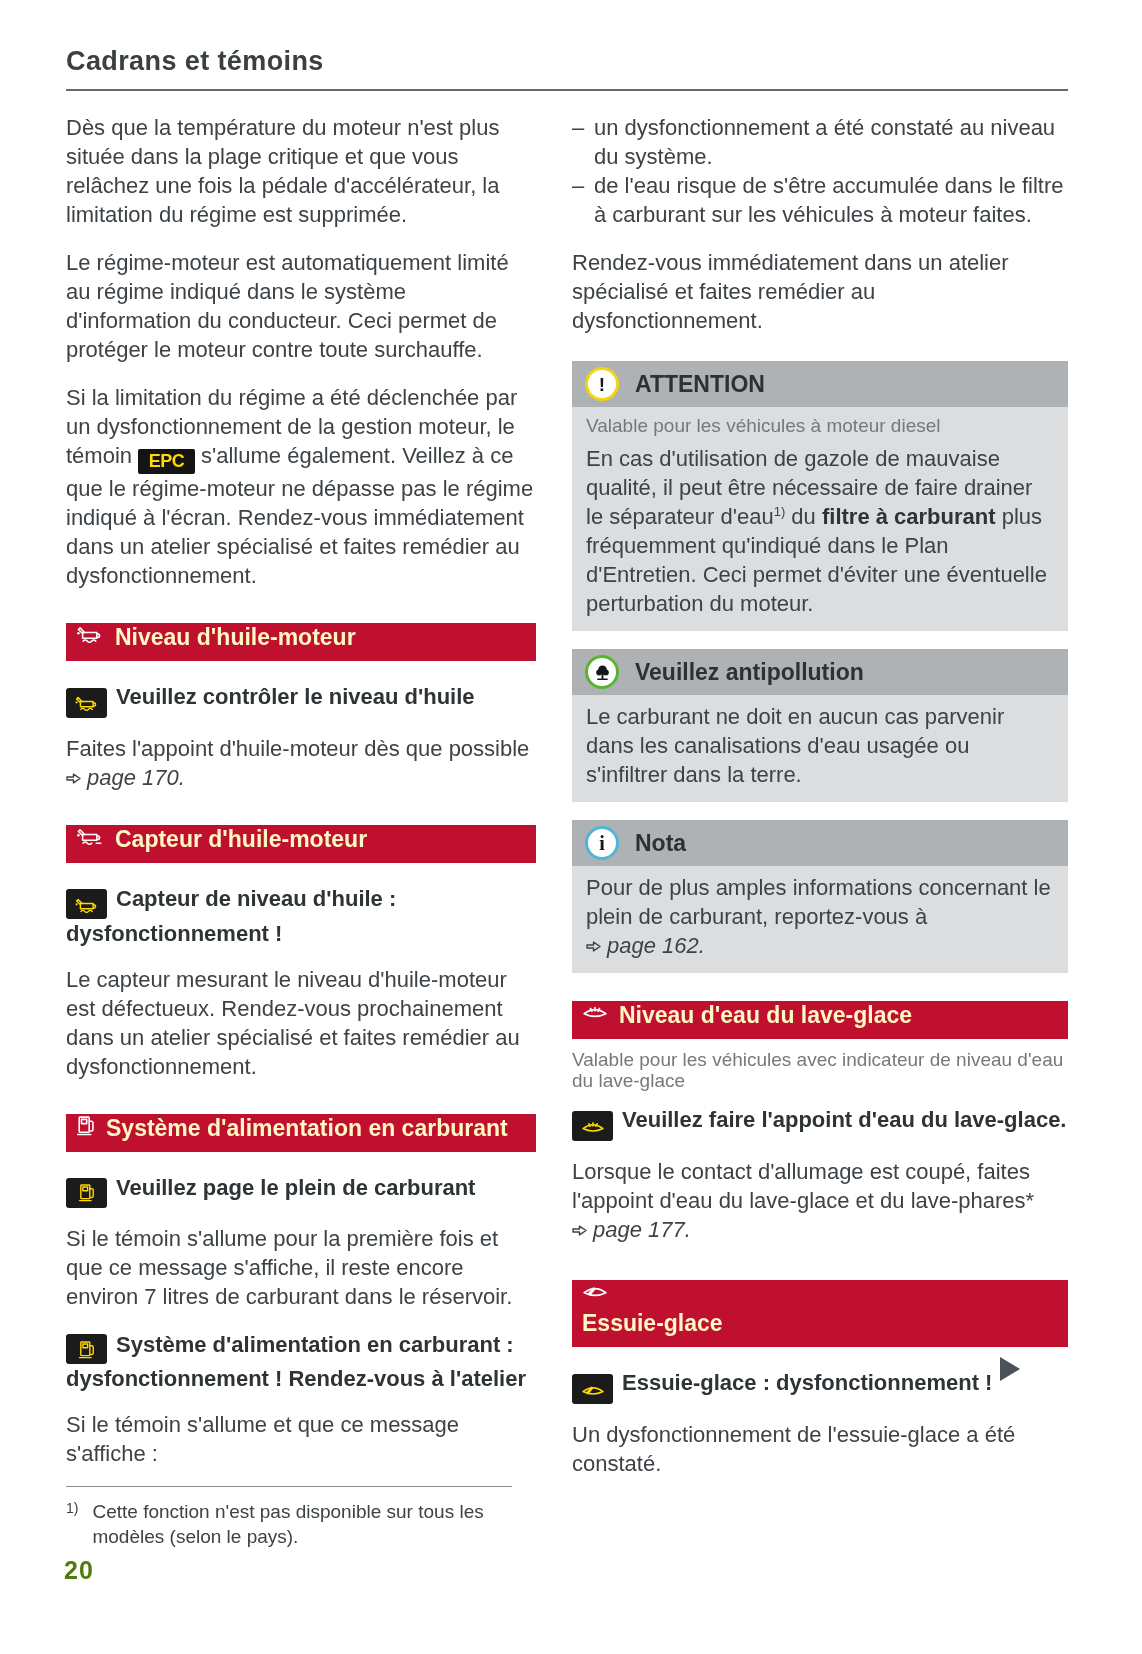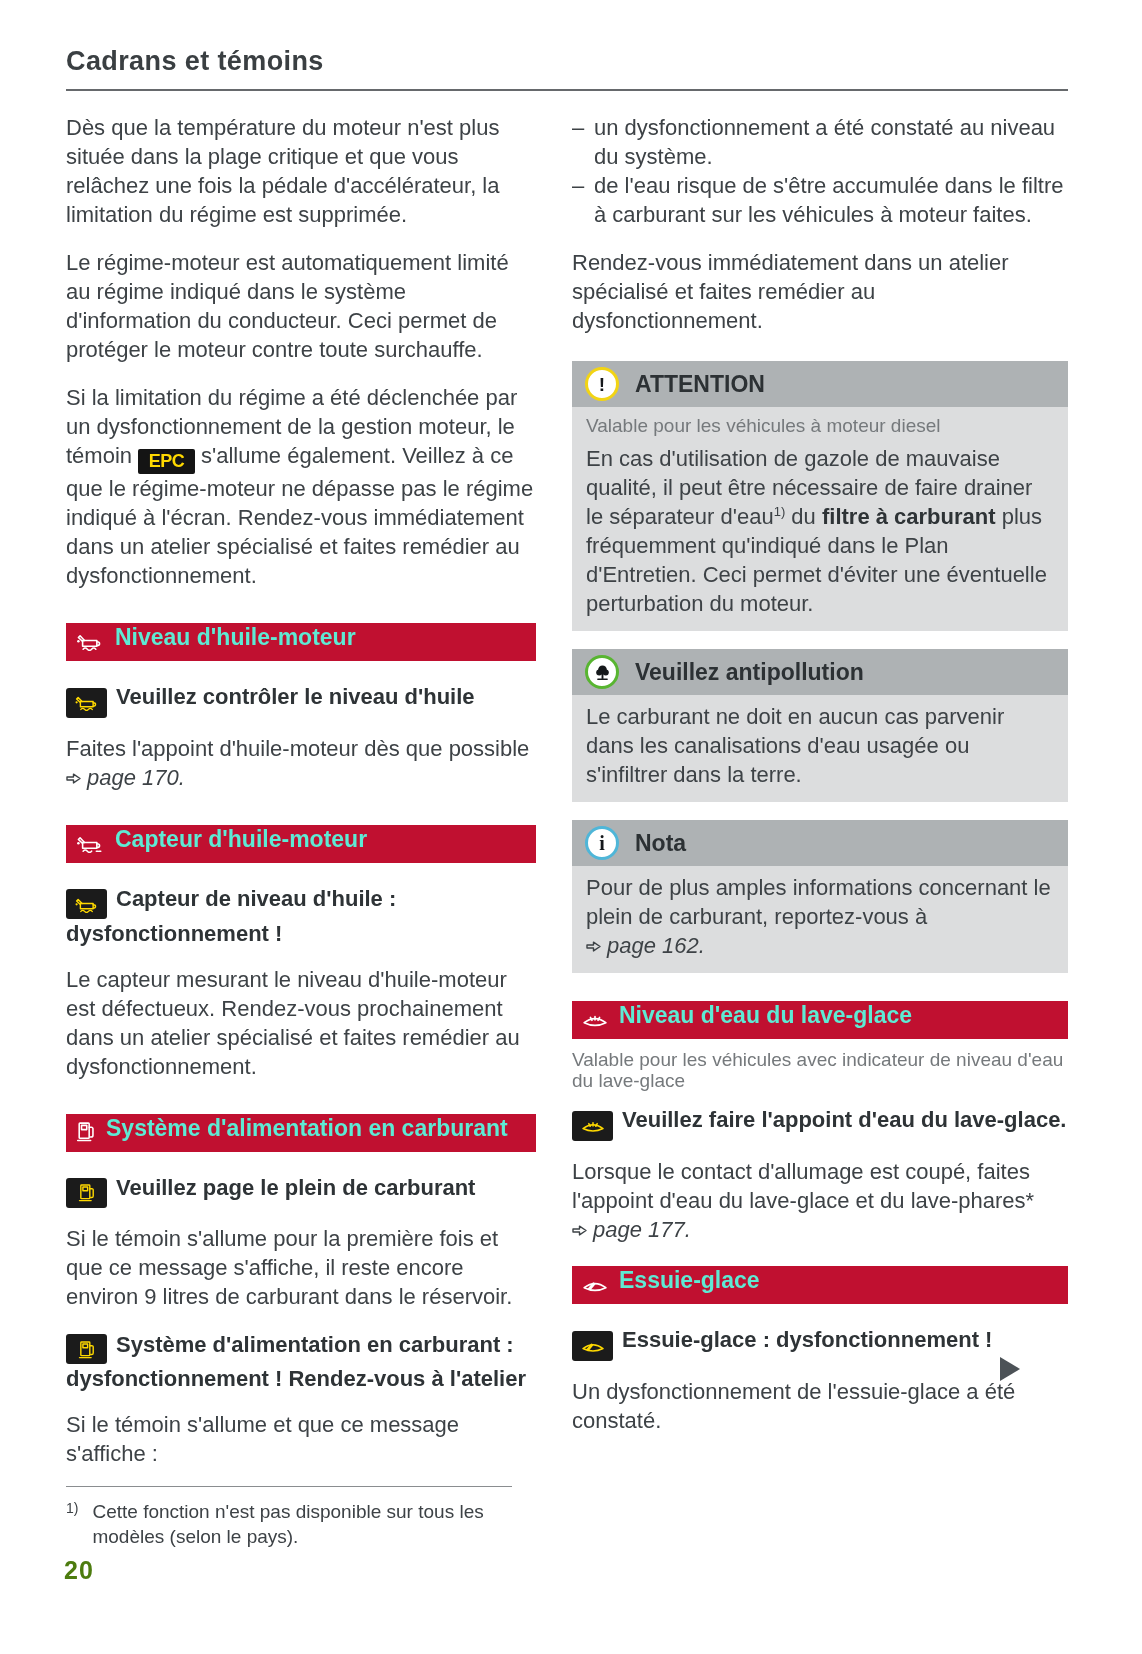--- a/index.html
+++ b/index.html
@@ -15,22 +15,22 @@
     font-family:"Liberation Sans","DejaVu Sans",sans-serif;color:var(--text);
   }
   .page{padding:46px 74px 0 66px;position:relative;}
   h1{font-size:27px;font-weight:bold;color:#3a3f42;margin:0 0 12px 0;letter-spacing:.4px;}
   .title-rule{border:0;border-top:2px solid var(--rule);margin:0;}
   .columns{display:flex;gap:36px;margin-top:22px;}
   .col-left{width:470px;flex:none;}
   .col-right{width:496px;flex:none;}
   p.body{font-size:22px;line-height:29px;margin:0 0 19px 0;}
   .banner{
-    background:var(--red);color:#5eead4;font-weight:bold;font-size:23px;
-    min-height:34px;display:flex;align-items:flex-end;gap:11px;padding:1px 10px 10px 10px;
+    background:var(--red);color:#fef9c3;font-weight:bold;font-size:23px;
+    min-height:34px;display:flex;align-items:flex-start;gap:11px;padding:1px 10px 10px 10px;
     margin:33px 0 21px 0;
   }
   .banner .bic{color:#fff;display:flex;flex:none;}
   p.msg{font-size:22px;line-height:30px;font-weight:bold;color:var(--bold-text);margin:0 0 16px 0;}
   .tell{
     display:inline-flex;align-items:center;justify-content:center;
     width:41px;height:30px;background:var(--tell-bg);border-radius:3px;color:var(--tell-yellow);
     margin-right:9px;vertical-align:-7px;flex:none;
   }
   .epc{
@@ -159,21 +159,21 @@
         <span>Système d'alimentation en carburant</span>
       </div>
       <p class="msg"><span class="tell">
             <svg class="ic" width="17" height="19" viewBox="0 0 18 20">
               <rect x="3" y="2" width="9.5" height="14.5" rx="0.8"></rect>
               <rect x="5.2" y="4.2" width="5" height="4"></rect>
               <path d="M1.6 18.6 h12.3" stroke-width="2"></path>
               <path d="M12.5 6 h2.2 a1.4 1.4 0 0 1 1.4 1.4 v6.2 a1.7 1.7 0 0 1 -1.7 1.7 h-0.9"></path>
             </svg>
           </span><span>Veuillez page le plein de carburant</span></p>
-      <p class="body">Si le témoin s'allume pour la première fois et que ce message s'affiche, il reste encore environ 9 litres de carburant dans le réservoir.</p>
+      <p class="body">Si le témoin s'allume pour la première fois et que ce message s'affiche, il reste encore environ 7 litres de carburant dans le réservoir.</p>
       <p class="msg"><span class="tell">
             <svg class="ic" width="17" height="19" viewBox="0 0 18 20">
               <rect x="3" y="2" width="9.5" height="14.5" rx="0.8"></rect>
               <rect x="5.2" y="4.2" width="5" height="4"></rect>
               <path d="M1.6 18.6 h12.3" stroke-width="2"></path>
               <path d="M12.5 6 h2.2 a1.4 1.4 0 0 1 1.4 1.4 v6.2 a1.7 1.7 0 0 1 -1.7 1.7 h-0.9"></path>
             </svg>
           </span><span>Système d'alimentation en carburant : dysfonctionnement ! Rendez-vous à l'atelier</span></p>
       <p class="body">Si le témoin s'allume et que ce message s'affiche :</p>
 
@@ -254,21 +254,21 @@
               <path d="M12 8 V4.8 M9.2 8.3 L7.8 5.6 M14.8 8.3 L16.2 5.6"></path>
             </svg>
           </span><span>Veuillez faire l'appoint d'eau du lave-glace.</span></p>
       <p class="body">
         <span>Lorsque le contact d'allumage est coupé, faites l'appoint d'eau du lave-glace et du lave-phares*</span>
         <span class="ref"><svg width="16" height="15" viewBox="0 0 16 15">
               <path d="M1 7.5 H7.5 V4.6 L14 9 L7.5 13.4 V10.5 H1 Z" fill="none" stroke="#3d4246" stroke-width="1.4" stroke-linejoin="round" transform="translate(0,-2.5)"></path>
             </svg><i>page 177.</i></span>
       </p>
 
-      <div class="banner" style="margin-top:22px;">
+      <div class="banner" style="margin-top:36px;flex-direction:column;">
         <span class="bic">
           <svg class="ic" width="26" height="18" viewBox="0 0 24 16">
               <path d="M2 10.5 Q12 3 22 10.5 Q12 15.5 2 10.5 Z"></path>
               <path class="fill" d="M5.2 11.4 L10.2 5.4 L13 6.6 L8 12.6 Z"></path>
             </svg>
         </span>
         <span>Essuie-glace</span>
       </div>
       <p class="msg"><span class="tell">
             <svg class="ic" width="24" height="16" viewBox="0 0 24 16">

